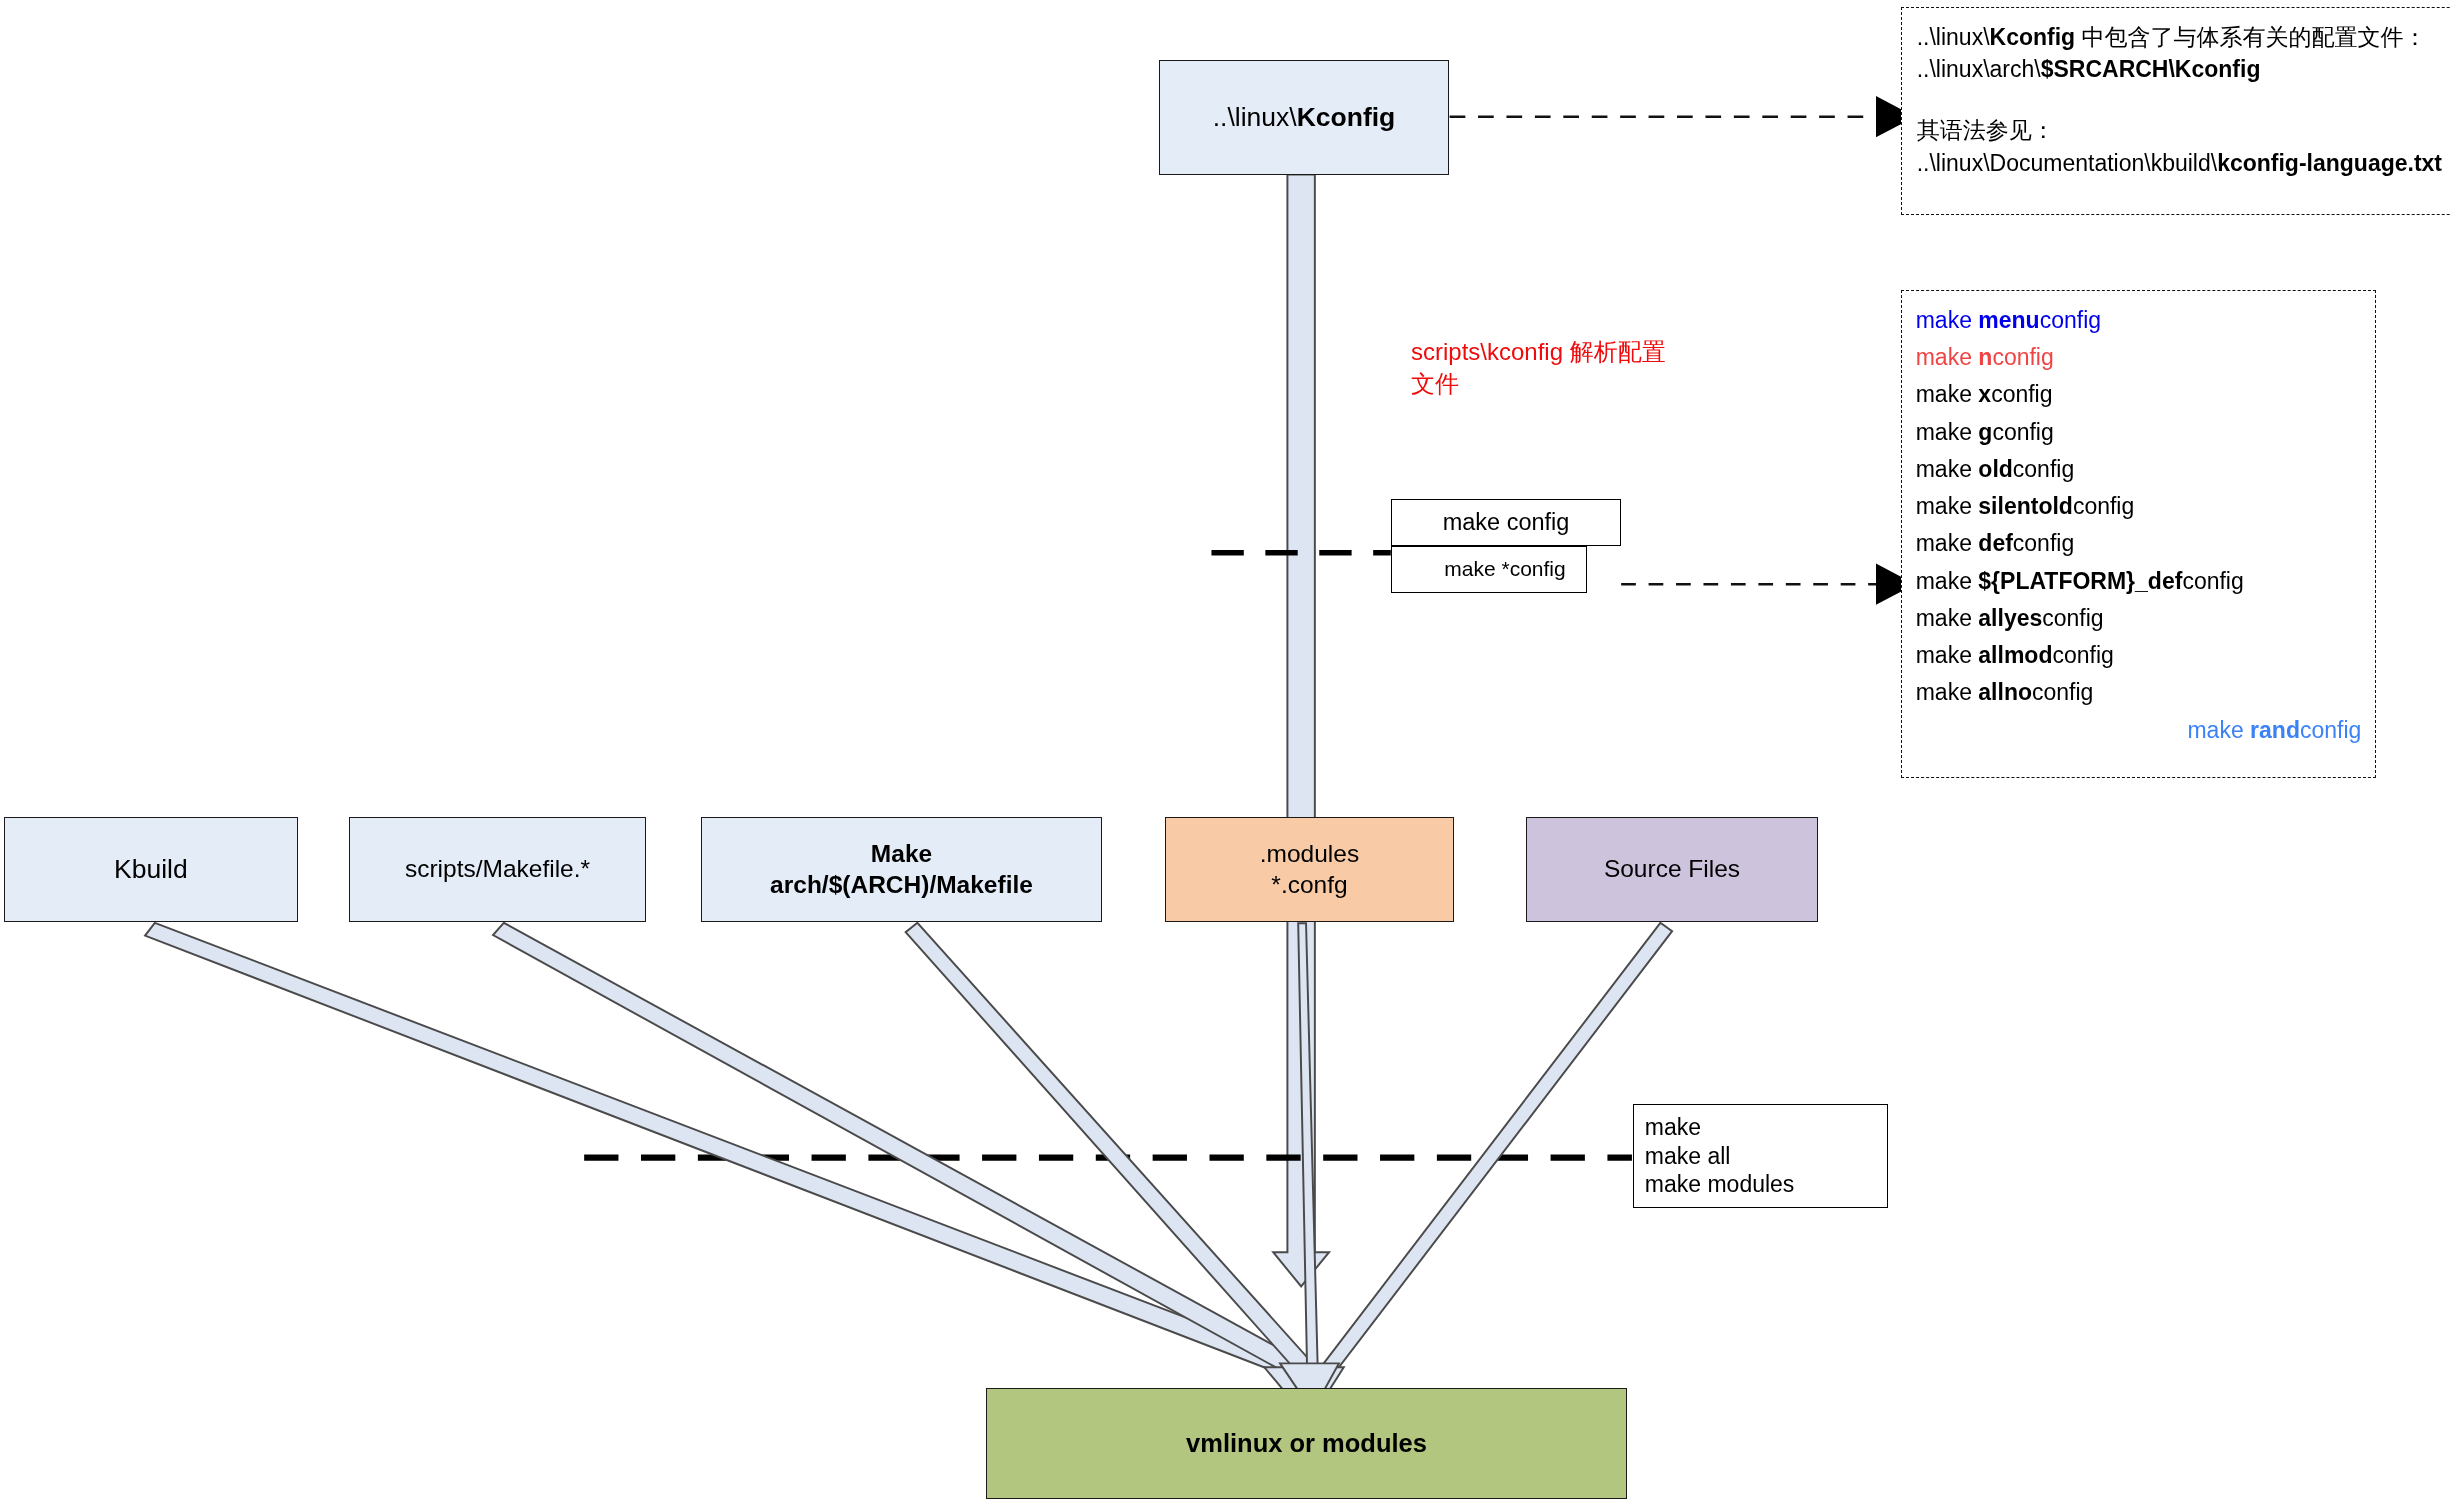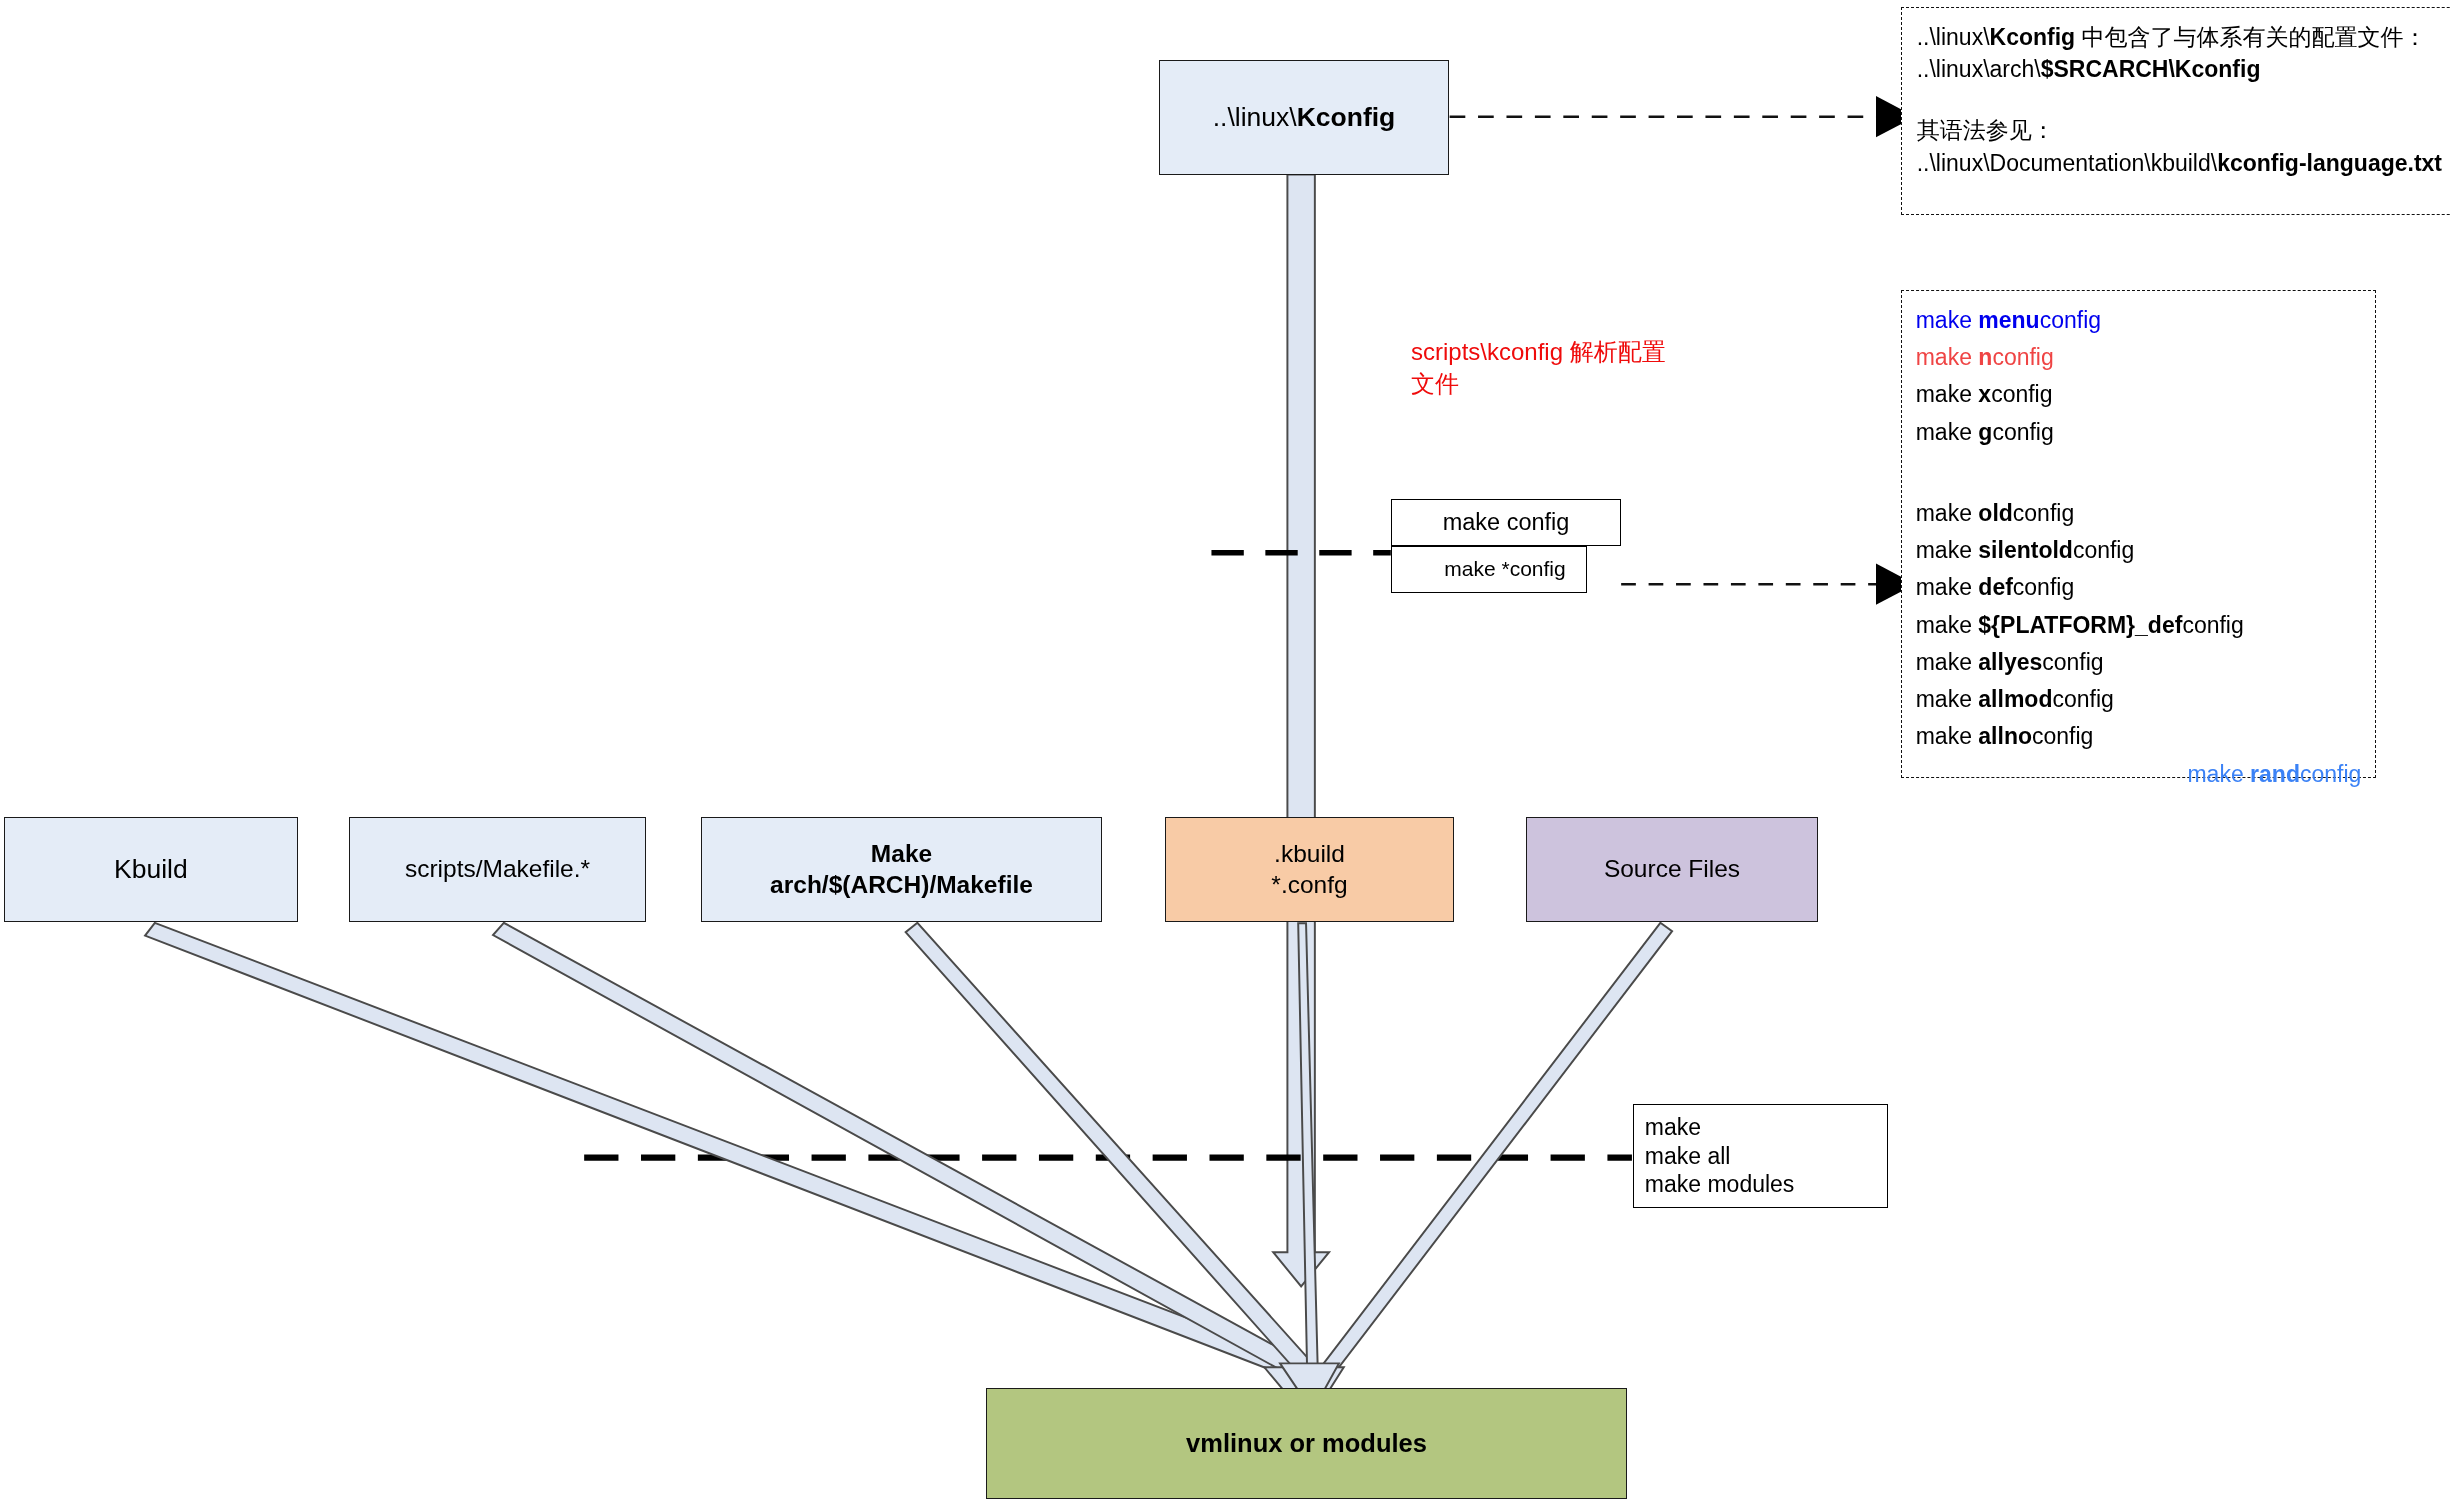--- a/index.html
+++ b/index.html
@@ -126,21 +126,21 @@
 
   <div class="box blue-box" style="left:701px;top:817px;width:401px;height:105px;font-size:24.5px;font-weight:bold;">
     <span class="txt">
       <span>Make</span><br>
       <span>arch/$(ARCH)/Makefile</span>
     </span>
   </div>
 
   <div class="box orange-box" style="left:1165px;top:817px;width:289px;height:105px;font-size:24.5px;">
     <span class="txt">
-      <span>.kbuild</span><br>
+      <span>.modules</span><br>
       <span>*.confg</span>
     </span>
   </div>
 
   <div class="box purple-box" style="left:1498px;top:817px;width:292px;height:105px;font-size:24.5px;margin-left:28px;">
     <span class="txt">Source Files</span>
   </div>
 
   <div class="box plain-box" style="left:1633px;top:1104px;width:255px;height:104px;font-size:23px;justify-content:flex-start;padding-left:10.8px;text-align:left;">
     <span class="txt">
@@ -166,21 +166,21 @@
     <div>scripts\kconfig 解析配置</div>
     <div>文件</div>
   </div>
 
   <div class="dashed-note" style="left:1901px;top:290px;width:475px;height:488px;font-size:23px;line-height:1.0;padding:10.8px 13.7px;">
     <div id="targets-list">
         <div class="note-line" style="color: rgb(0, 0, 238); line-height: 1.62;"><span>make </span><b>menu</b><span>config</span></div>
         <div class="note-line" style="color: #ef4444; line-height: 1.62;"><span>make </span><b>n</b><span>config</span></div>
         <div class="note-line" style="color: rgb(0, 0, 0); line-height: 1.62;"><span>make </span><b>x</b><span>config</span></div>
         <div class="note-line" style="color: rgb(0, 0, 0); line-height: 1.62;"><span>make </span><b>g</b><span>config</span></div>
-        <div class="note-line" style="color: rgb(0, 0, 0); line-height: 1.62; margin-top: 44px;"><span>make </span><b>old</b><span>config</span></div>
+        <div class="note-line" style="color: rgb(0, 0, 0); line-height: 1.62;"><span>make </span><b>old</b><span>config</span></div>
         <div class="note-line" style="color: rgb(0, 0, 0); line-height: 1.62;"><span>make </span><b>silentold</b><span>config</span></div>
         <div class="note-line" style="color: rgb(0, 0, 0); line-height: 1.62;"><span>make </span><b>def</b><span>config</span></div>
         <div class="note-line" style="color: rgb(0, 0, 0); line-height: 1.62;"><span>make </span><b>${PLATFORM}_def</b><span>config</span></div>
         <div class="note-line" style="color: rgb(0, 0, 0); line-height: 1.62;"><span>make </span><b>allyes</b><span>config</span></div>
         <div class="note-line" style="color: rgb(0, 0, 0); line-height: 1.62;"><span>make </span><b>allmod</b><span>config</span></div>
         <div class="note-line" style="color: rgb(0, 0, 0); line-height: 1.62;"><span>make </span><b>allno</b><span>config</span></div>
         <div class="note-line" style="color: #3b82f6; line-height: 1.62; text-align: right;"><span>make </span><b>rand</b><span>config</span></div>
       </div>
   </div>
 

